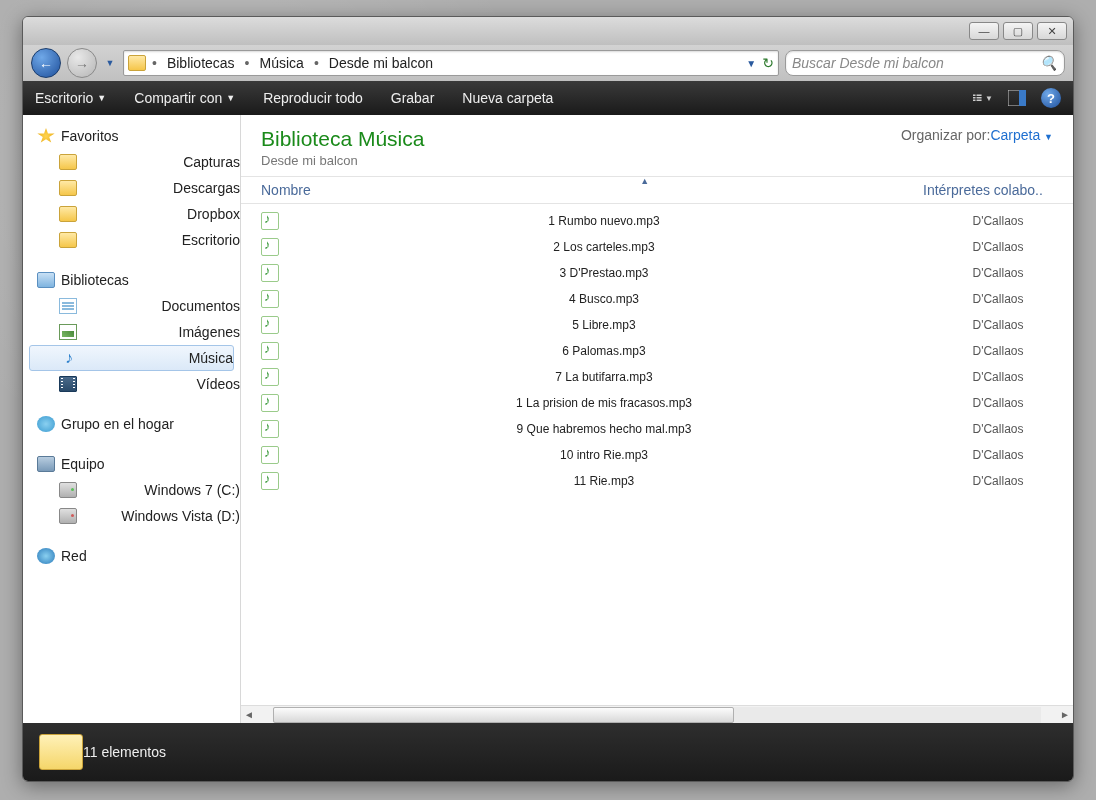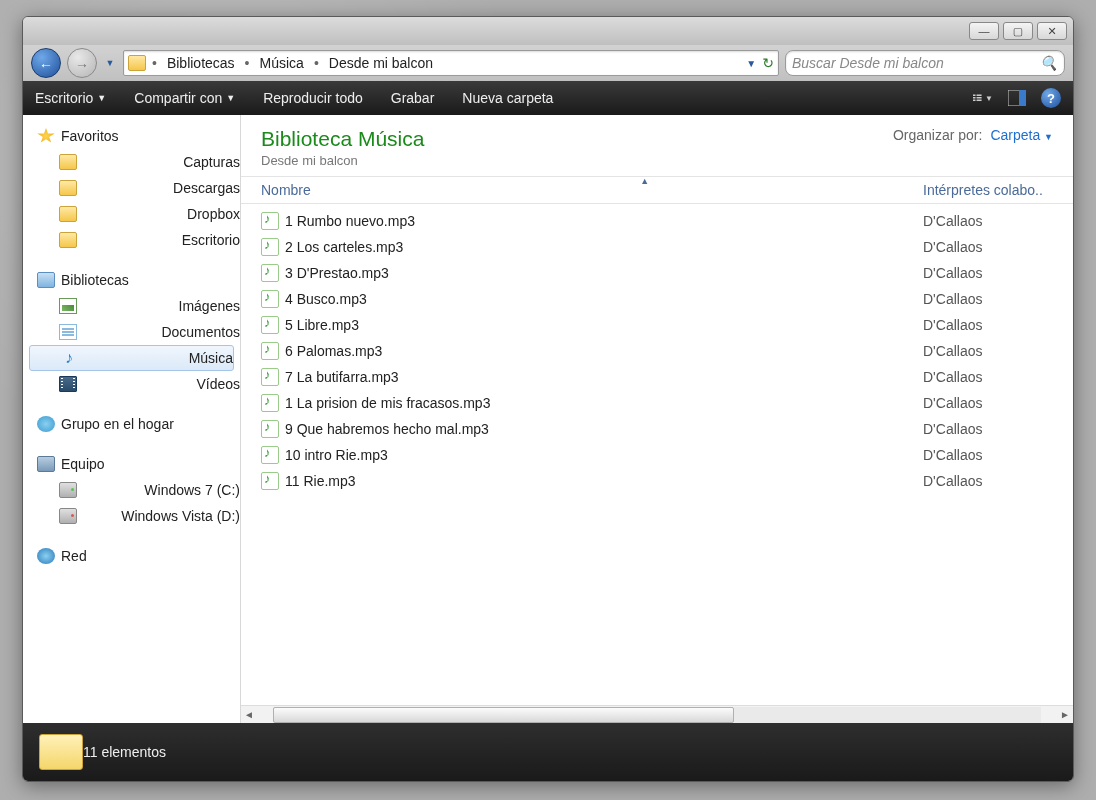--- a/index.html
+++ b/index.html
@@ -46,28 +46,28 @@
 .ic-home { background: radial-gradient(#8ad0f0,#3a9ad0); border-radius: 50%; }
 .ic-pc { background: linear-gradient(#b8cde0,#7a9ab8); border: 1px solid #5a7a98; border-radius: 2px; }
 .ic-drive { background: linear-gradient(#e0e0e0,#b0b0b0); border: 1px solid #888; border-radius: 2px; position: relative; }
 .ic-drive::after { content: ""; position: absolute; right: 2px; top: 5px; width: 3px; height: 3px; background: #5ac05a; border-radius: 50%; }
 .ic-drive.cd::after { background: #d05a5a; }
 .ic-net { background: radial-gradient(#8ad0f0,#2a7aba); border-radius: 50%; }
 .main { flex: 1; display: flex; flex-direction: column; position: relative; }
 .lib-header { padding: 12px 20px 8px; display: flex; align-items: flex-start; }
 .lib-title { font-size: 21px; color: #1a8a1a; }
 .lib-sub { font-size: 13px; color: #777; margin-top: 2px; }
-.lib-org { margin-left: auto; font-size: 14px; color: #666; display: flex; gap: 8px; align-items: flex-end; }
+.lib-org { margin-left: auto; font-size: 14px; color: #666; display: flex; gap: 0; align-items: flex-end; }
 .lib-org .link { color: #1e6fd0; cursor: pointer; }
 .cols { height: 28px; border-top: 1px solid #e4e4e4; border-bottom: 1px solid #e4e4e4; display: flex; align-items: center; font-size: 14px; color: #4a6a9a; position: relative; }
 .col-name { padding-left: 20px; flex: 1; cursor: pointer; }
 .col-art { width: 150px; cursor: pointer; }
 .sort-ind { position: absolute; left: 48%; top: -1px; color: #4a6a9a; font-size: 9px; }
 .filelist { flex: 1; overflow: auto; padding: 4px 0; }
-.filerow { height: 26px; display: flex; align-items: center; font-size: 14px; color: #222; cursor: pointer; }
+.filerow { height: 26px; display: flex; align-items: center; font-size: 12px; color: #222; cursor: pointer; text-align: center; }
 .file-ic { width: 18px; height: 18px; margin-left: 20px; margin-right: 6px; position: relative; }
 .file-ic::before { content: ""; position: absolute; inset: 0; background: #fff; border: 1px solid #9acb8a; border-radius: 2px; }
 .file-ic::after { content: "♪"; position: absolute; left: 3px; top: -1px; color: #3a9a3a; font-size: 13px; }
 .file-name { flex: 1; }
 .file-art { width: 150px; color: #555; }
 .hscroll { height: 18px; border-top: 1px solid #ddd; background: #f2f2f2; display: flex; align-items: center; }
 .hscroll .track { flex: 1; height: 16px; background: #eaeaea; position: relative; margin: 0 16px; }
 .hscroll .thumb { position: absolute; left: 0; width: 60%; height: 100%; background: linear-gradient(#fcfcfc,#d8d8d8); border: 1px solid #b0b0b0; border-radius: 2px; }
 .hscroll .arr { width: 16px; text-align: center; color: #666; font-size: 10px; cursor: pointer; }
 .status { height: 58px; background: linear-gradient(#2e2e2e,#1a1a1a); display: flex; align-items: center; padding: 0 16px; color: #eee; font-size: 14px; }
@@ -164,26 +164,26 @@
             <div class="sb-icon ic-folder"></div>
             <span>Escritorio</span>
           </div>
       </div>
       <div class="sb-group">
         <div class="sb-item">
             <div class="sb-icon ic-lib"></div>
             <span>Bibliotecas</span>
           </div>
         <div class="sb-item child">
+            <div class="sb-icon ic-doc"></div>
+            <span>Documentos</span>
+          </div>
+        <div class="sb-item child">
             <div class="sb-icon ic-img"></div>
             <span>Imágenes</span>
-          </div>
-        <div class="sb-item child">
-            <div class="sb-icon ic-doc"></div>
-            <span>Documentos</span>
           </div>
         <div class="sb-item child selected">
             <div class="sb-icon ic-music">♪</div>
             <span>Música</span>
           </div>
         <div class="sb-item child">
             <div class="sb-icon ic-video"></div>
             <span>Vídeos</span>
           </div>
       </div>

